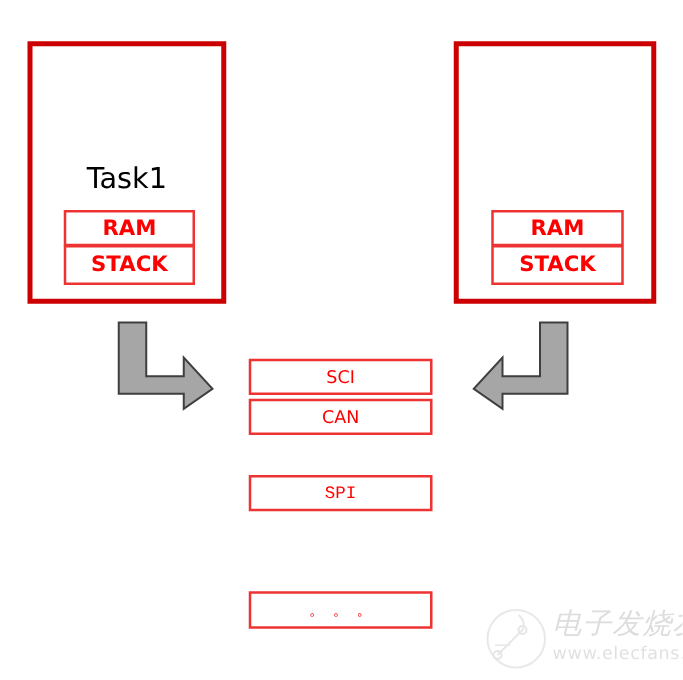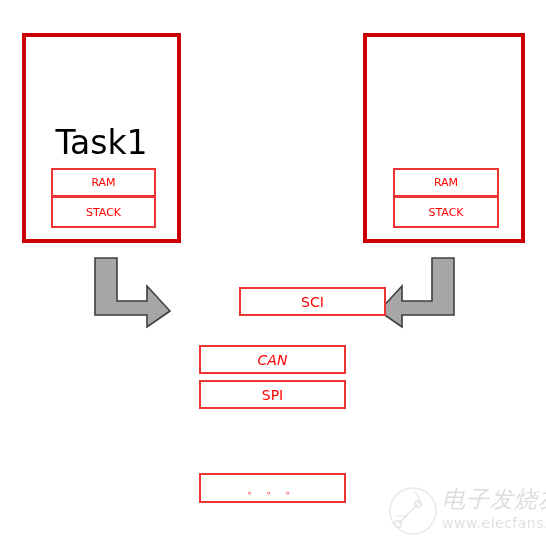--- a/index.html
+++ b/index.html
@@ -29,41 +29,42 @@
   }
   #task1-box { left: 22px;  top: 33px; width: 159px; height: 210px; }
   #task2-box { left: 363px; top: 33px; width: 162px; height: 210px; }
 
   .task-title {
     position: absolute;
     left: 0;
     width: 100%;
     text-align: center;
     color: #000000;
-    font-size: 33px;
+    font-size: 23px;
     line-height: 32px;
     letter-spacing: 0px;
     white-space: nowrap;
   }
   #task1-title { top: 90px; }
   #task2-title { top: 90px; }
 
   
   .mem-block {
     position: absolute;
     box-sizing: border-box;
     border: 2px solid #ee3333;
     background: #ffffff;
     color: #ff0000;
-    font-size: 11px;
+    font-size: 17px;
     text-align: center;
     white-space: nowrap;
     display: flex;
     align-items: center;
     justify-content: center;
+    font-weight: bold;
   }
   #task1-ram   { left: 25px; top: 131px; width: 105px; height: 29px; }
   #task1-stack { left: 25px; top: 159px; width: 105px; height: 32px; }
   #task2-ram   { left: 26px; top: 131px; width: 106px; height: 29px; }
   #task2-stack { left: 26px; top: 159px; width: 106px; height: 32px; }
 
   
   .arrow-svg {
     position: absolute;
     overflow: visible;
@@ -162,25 +163,25 @@
   </div>
 
   <svg class="arrow-svg" id="arrow-left-svg" width="80" height="76" viewBox="0 0 80 76">
     <polygon class="arrow-shape" points="2,3 24,3 24,46 54,46 54,31 77,56 54,72 54,60 2,60"></polygon>
   </svg>
 
   <svg class="arrow-svg" id="arrow-right-svg" width="80" height="76" viewBox="0 0 80 76">
     <polygon class="arrow-shape" points="78,3 56,3 56,46 26,46 26,31 3,56 26,72 26,60 78,60"></polygon>
   </svg>
 
-  <div class="periph-box" id="periph-0" style="top:287px; height:29px;margin-left:40px;">SCI</div>
+  <div class="periph-box" id="periph-0" style="top:287px; height:29px;">SCI</div>
 
-  <div class="periph-box" id="periph-1" style="top:345px; height:29px;font-style:italic;">CAN</div>
+  <div class="periph-box" id="periph-1" style="top:319px; height:29px;">CAN</div>
 
-  <div class="periph-box" id="periph-2" style="top:380px; height:29px;">SPI</div>
+  <div class="periph-box" id="periph-2" style="top:380px; height:29px;font-family:Liberation Mono, monospace;">SPI</div>
 
 
   <div class="periph-box" id="periph-4" style="top:473px; height:30px;">
     <span class="periph-dots">。。。</span>
   </div>
 
   <div id="watermark">
     <svg id="watermark-mark" viewBox="0 0 50 50">
       <circle cx="25" cy="25" r="23" fill="none" stroke="#b5b5b5" stroke-width="1.6"></circle>
       <path d="M10 38 L30 18 Q33 12 27 6" fill="none" stroke="#b0b0b0" stroke-width="1.6"></path>

